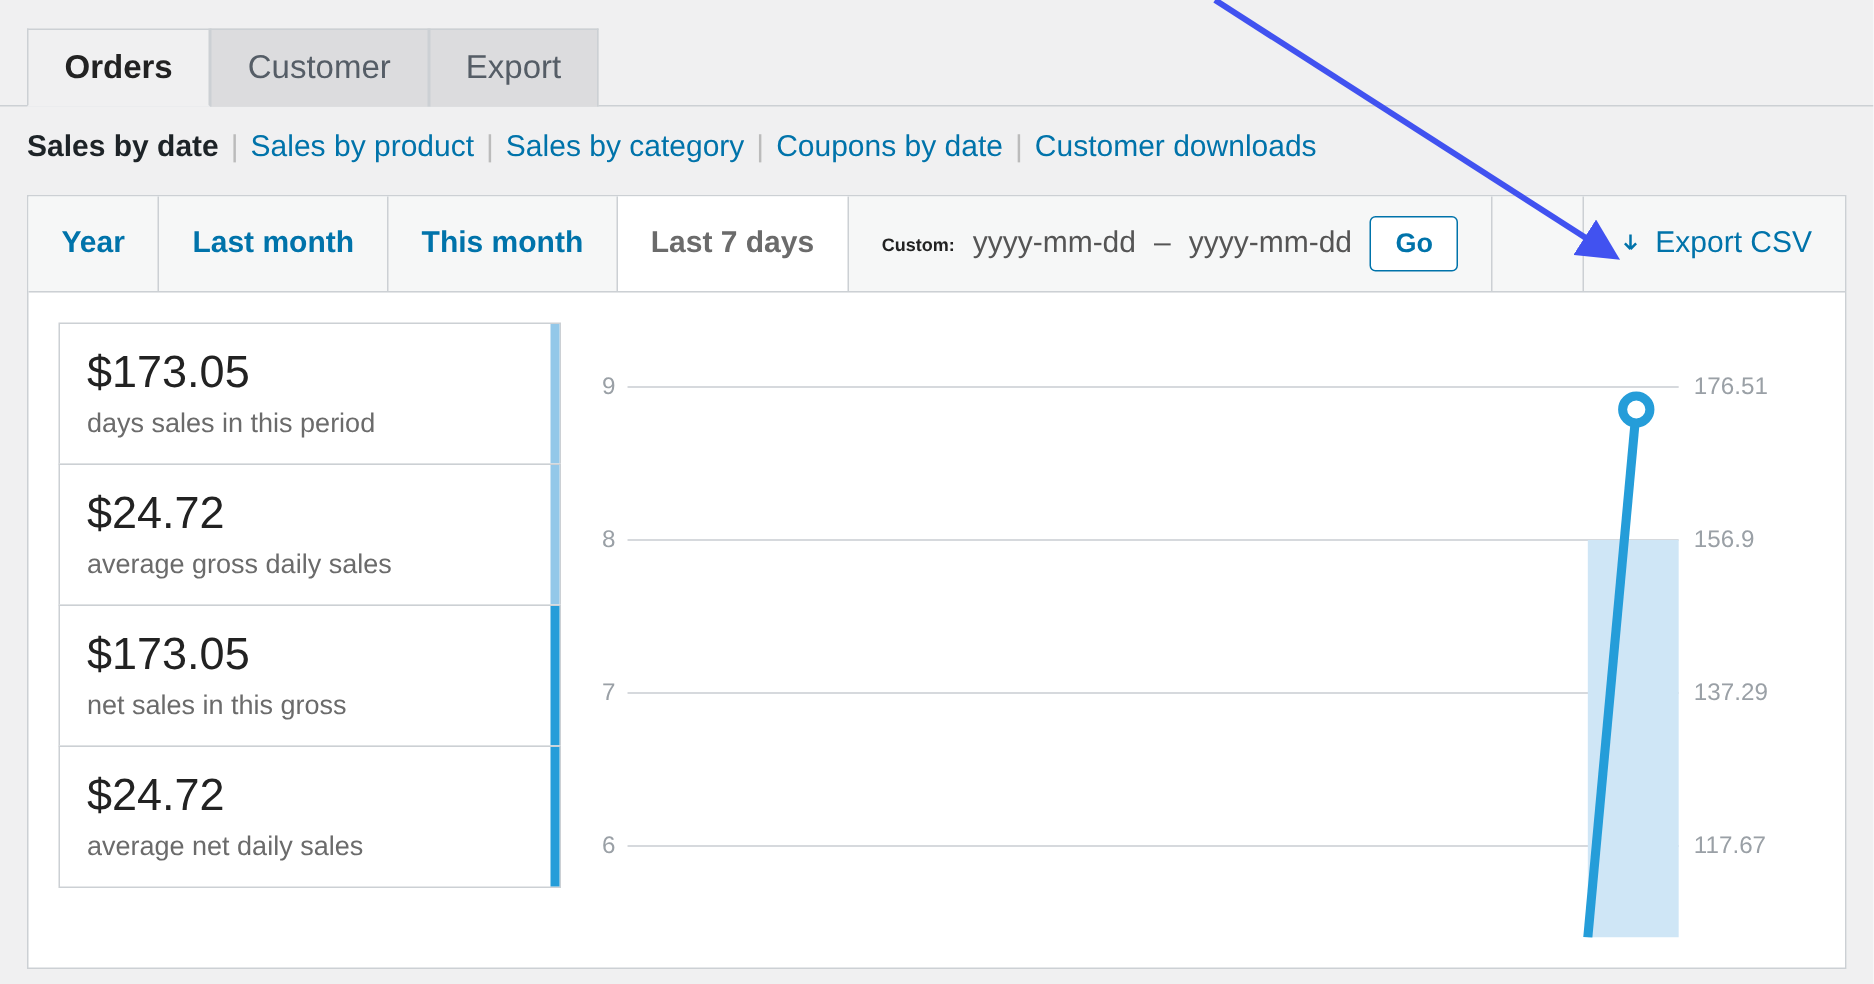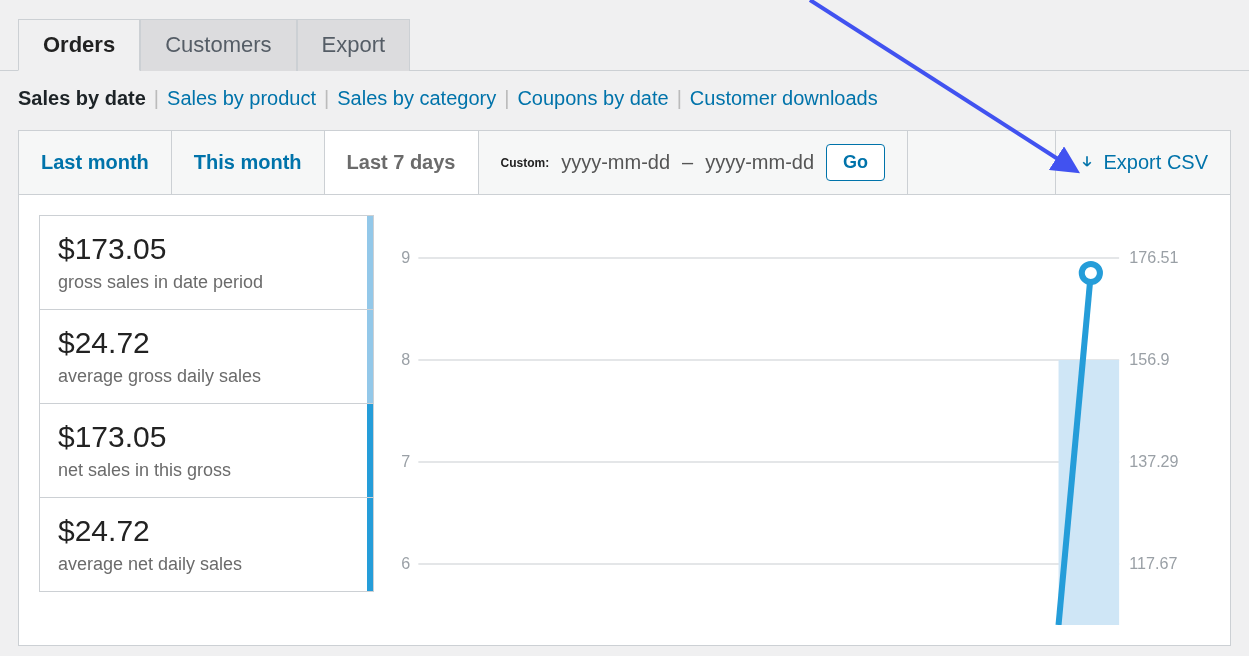--- a/index.html
+++ b/index.html
@@ -195,39 +195,40 @@
     height: 210px;
     pointer-events: none;
     z-index: 50;
   }
 </style>
 </head>
 <body>
 
 <div class="tab-row">
   <div class="tab active">Orders</div>
-  <div class="tab">Customers</div>
+  <div class="tab">Customer</div>
   <div class="tab">Export</div>
 </div>
 
 <div class="filter-row">
   <span class="current">Sales by date</span>
   <span class="sep">|</span>
   <a href="#">Sales by product</a>
   <span class="sep">|</span>
   <a href="#">Sales by category</a>
   <span class="sep">|</span>
   <a href="#">Coupons by date</a>
   <span class="sep">|</span>
   <a href="#">Customer downloads</a>
 </div>
 
 <div class="report-area">
 
   <div class="range-bar">
+    <div class="range-tab">Year</div>
     <div class="range-tab">Last month</div>
     <div class="range-tab">This month</div>
     <div class="range-tab active">Last 7 days</div>
     <div class="range-custom">
       <span class="range-custom-label">Custom:</span>
       <span class="range-custom-field">yyyy-mm-dd</span>
       <span class="range-custom-dash">–</span>
       <span class="range-custom-field">yyyy-mm-dd</span>
       <button class="go-btn">Go</button>
     </div>
@@ -239,21 +240,21 @@
       </span>
       <span>Export CSV</span>
     </div>
   </div>
 
   <div class="report-body">
 
     <div class="stat-list">
       <div class="stat-card">
         <div class="value">$173.05</div>
-        <div class="label">gross sales in date period</div>
+        <div class="label">days sales in this period</div>
         <div class="stat-bar" style="background:#93c8e9"></div>
       </div>
       <div class="stat-card">
         <div class="value">$24.72</div>
         <div class="label">average gross daily sales</div>
         <div class="stat-bar" style="background:#93c8e9"></div>
       </div>
       <div class="stat-card">
         <div class="value">$173.05</div>
         <div class="label">net sales in this gross</div>

